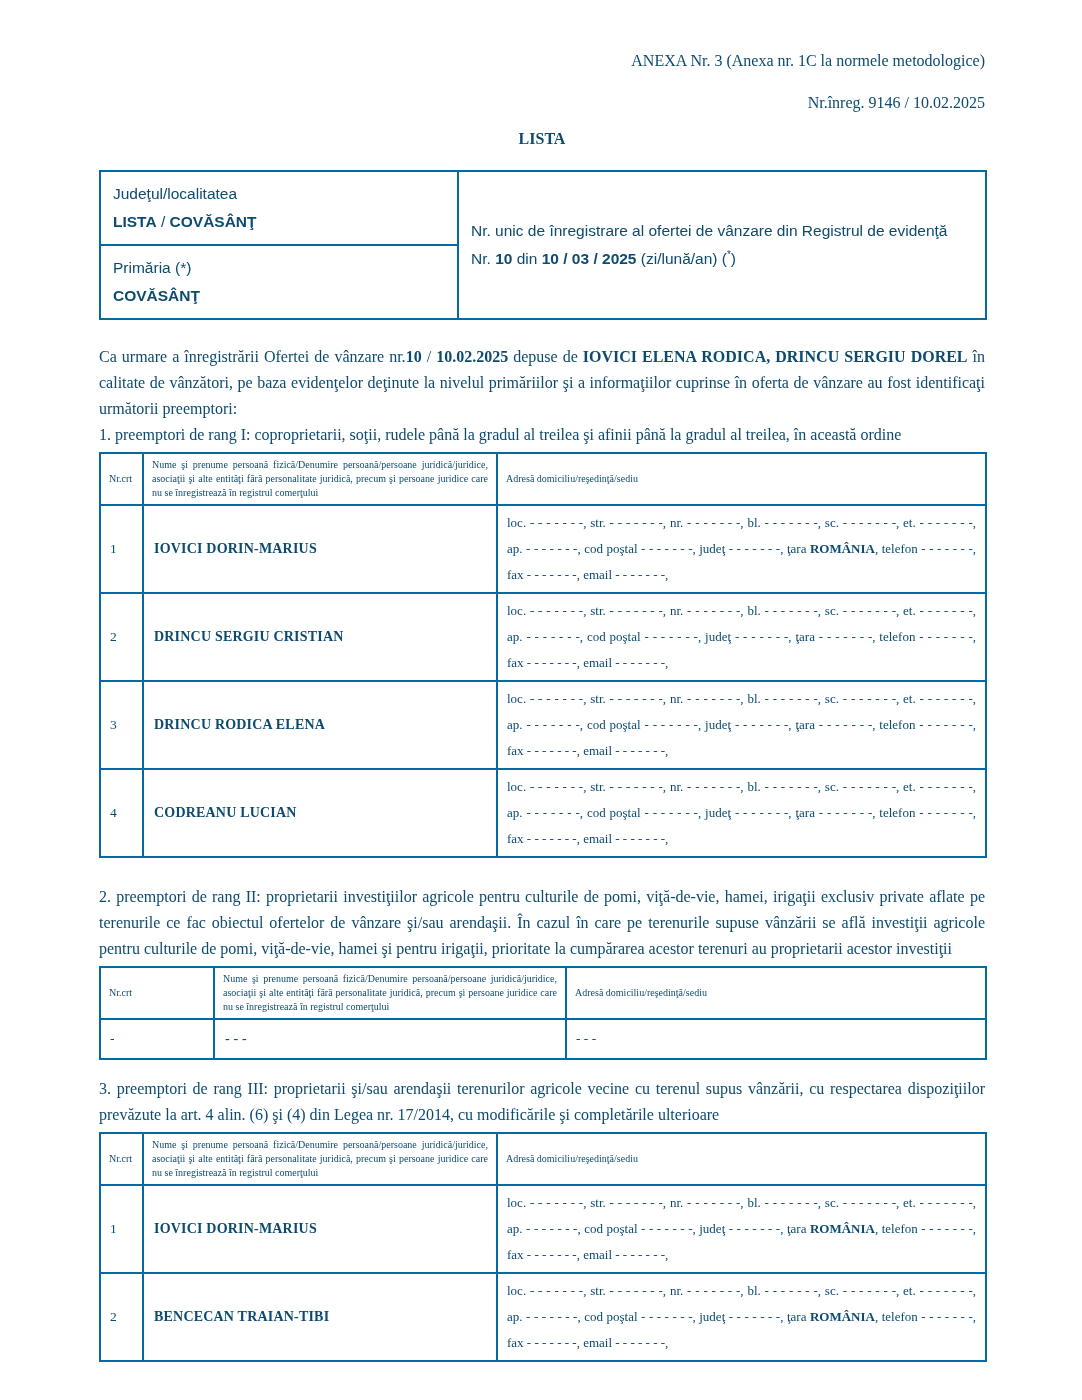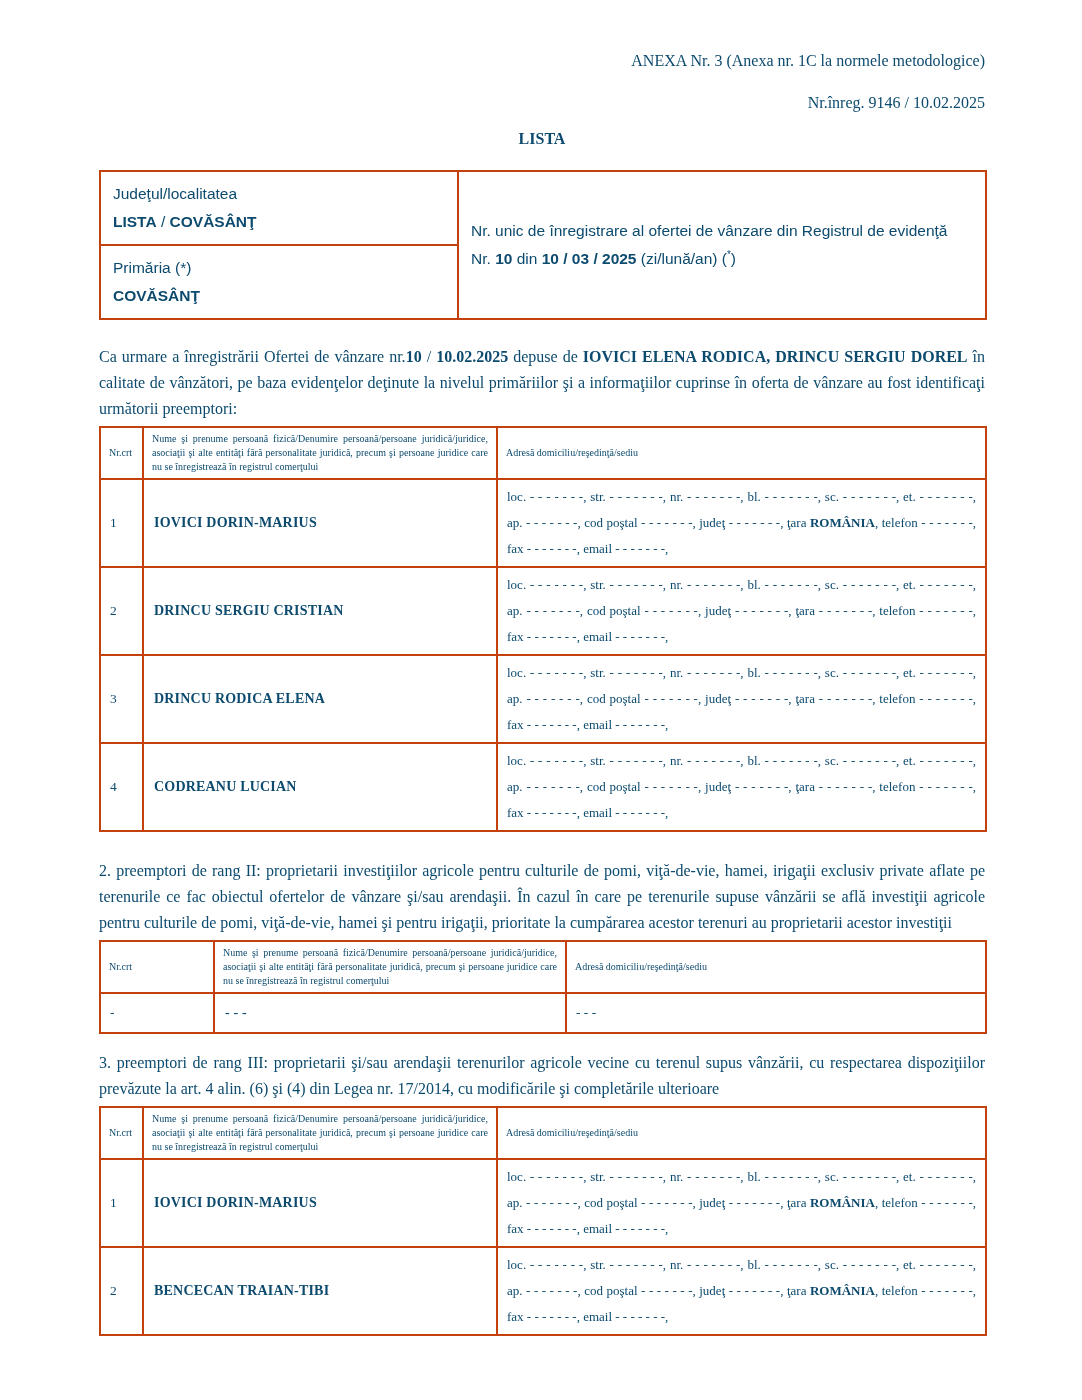--- a/index.html
+++ b/index.html
@@ -14,21 +14,21 @@
   .center{text-align:center;}
   .b{font-weight:bold;}
   .just{text-align:justify;}
   .annex-note{margin:0;}
   .reg-line{margin:16px 0 0 0;}
   .doc-title{margin:10px 0 0 0;font-weight:bold;}
   .doc-subtitle{margin:0;font-weight:bold;line-height:27px;}
 
   
   table{border-collapse:collapse;table-layout:fixed;width:886px;}
-  td,th{border:2px solid #c2410c;vertical-align:middle;box-sizing:border-box;}
+  td,th{border:2px solid #0369a1;vertical-align:middle;box-sizing:border-box;}
   .info-table{margin-top:18px;font-family:"Liberation Sans","DejaVu Sans",sans-serif;font-size:15.5px;line-height:28px;}
   .info-table td{padding:8px 12px;}
   .info-left{width:358px;}
   .info-left .lbl{font-weight:normal;}
   .info-left .val{font-weight:bold;}
   .info-right{width:528px;padding:10px 14px;}
   .info-right p{margin:0;}
   sup{font-size:10px;vertical-align:super;line-height:0;}
 
   .intro-para{margin:24px 0 0 0;text-align:justify;}
@@ -79,20 +79,21 @@
       <td class="info-left">
         <div class="lbl">Primăria (*)</div>
         <div class="val">COVĂSÂNŢ</div>
       </td>
     </tr>
   </tbody>
     </table>
 
   <p class="intro-para"><span>Ca urmare a înregistrării Ofertei de vânzare nr.</span><span class="b">10</span><span> / </span><span class="b">10.02.2025</span><span> depuse de </span><span class="b">IOVICI ELENA RODICA, DRINCU SERGIU DOREL</span><span> în calitate de vânzători, pe baza evidenţelor deţinute la nivelul primăriilor şi a informaţiilor cuprinse în oferta de vânzare au fost identificaţi următorii preemptori:</span></p>
 
+  <p class="section-line">1. preemptori de rang I: coproprietarii, soţii, rudele până la gradul al treilea şi afinii până la gradul al treilea, în această ordine</p>
 
   <table class="preemptor-table t1">
     <colgroup>
         <col class="col-nr">
         <col class="col-name">
         <col class="col-addr">
       </colgroup>
     <tbody>
         <tr class="header-row">
       <td class="th">Nr.crt</td>

